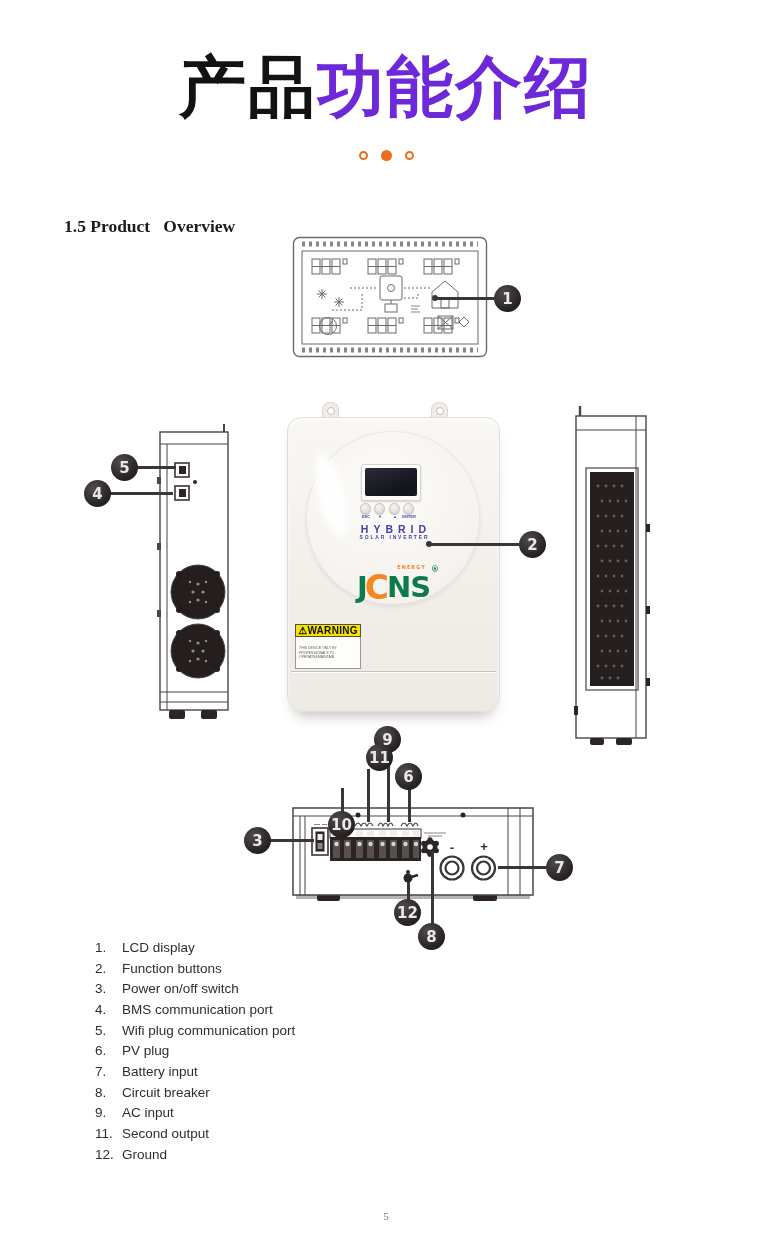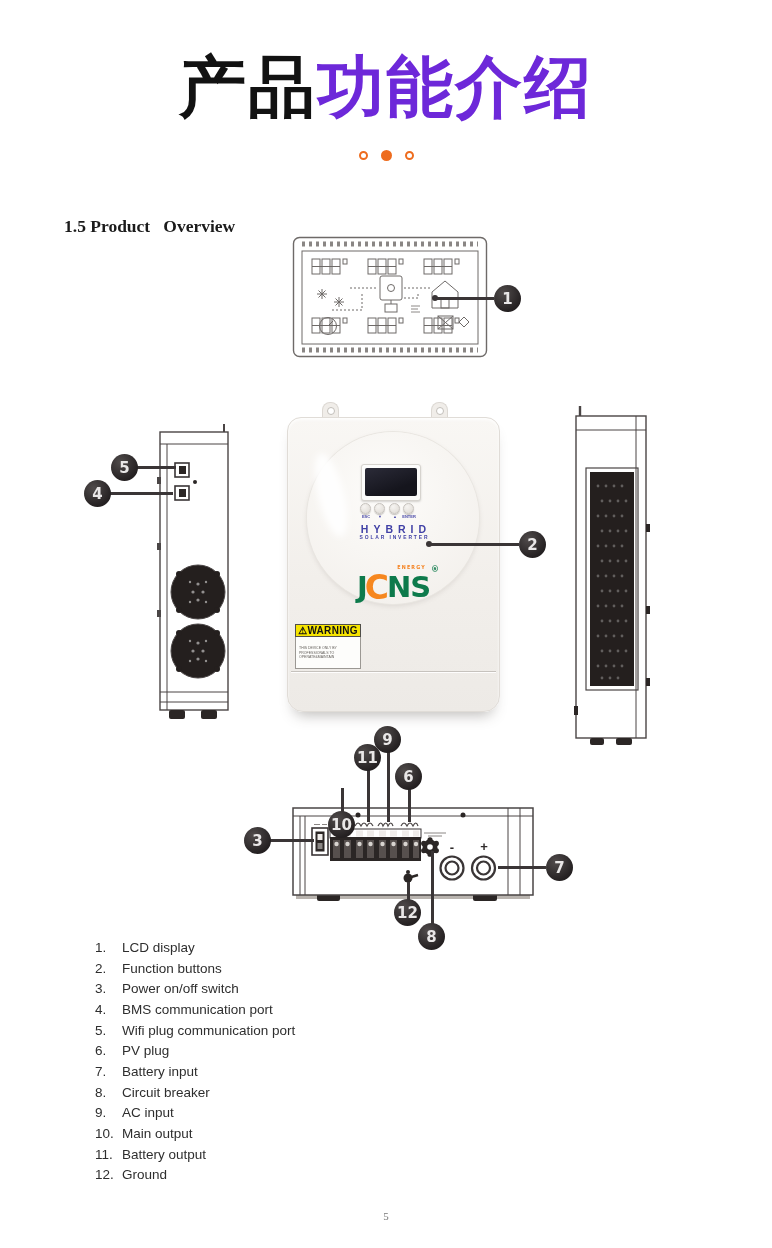--- a/index.html
+++ b/index.html
@@ -470,21 +470,21 @@
   <div class="callout" style="left:494px;top:285px;">1</div>
   <div class="callout" style="left:519px;top:531px;">2</div>
   <div class="callout" style="left:244px;top:827px;">3</div>
   <div class="callout" style="left:84px;top:480px;">4</div>
   <div class="callout" style="left:111px;top:454px;">5</div>
   <div class="callout" style="left:395px;top:763px;">6</div>
   <div class="callout" style="left:546px;top:854px;">7</div>
   <div class="callout" style="left:418px;top:923px;">8</div>
   <div class="callout" style="left:374px;top:726px;">9</div>
   <div class="callout" style="left:328px;top:763px;margin-top:48px;">10</div>
-  <div class="callout" style="left:354px;top:744px;">11</div>
+  <div class="callout" style="left:366px;top:744px;">11</div>
   <div class="callout" style="left:394px;top:899px;">12</div>
 
   <div class="legend">
     <div class="legend-row">
         <span class="num">1.</span>
         <span>LCD display</span>
       </div>
     <div class="legend-row">
         <span class="num">2.</span>
         <span>Function buttons</span>
@@ -511,26 +511,22 @@
       </div>
     <div class="legend-row">
         <span class="num">8.</span>
         <span>Circuit breaker</span>
       </div>
     <div class="legend-row">
         <span class="num">9.</span>
         <span>AC input</span>
       </div>
     <div class="legend-row">
-        <span class="num">10.</span>
-        <span>Main output</span>
-      </div>
-    <div class="legend-row">
         <span class="num">11.</span>
-        <span>Battery output</span>
+        <span>Second output</span>
       </div>
     <div class="legend-row">
         <span class="num">12.</span>
         <span>Ground</span>
       </div>
   </div>
 
   <div class="page-num">5</div>
 </div>
 

